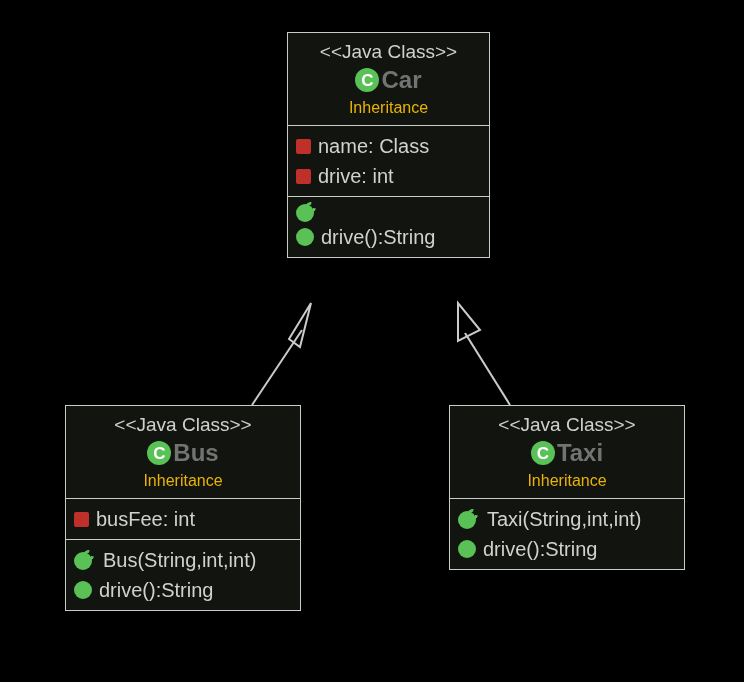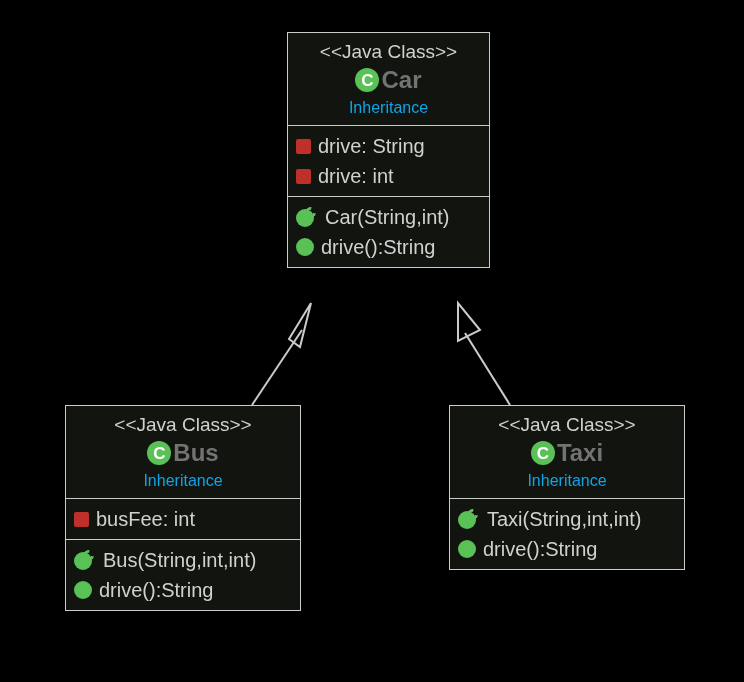--- a/index.html
+++ b/index.html
@@ -46,21 +46,21 @@
     line-height: 30px;
     margin-top: 1px;
   }
   .classname {
     color: #737373;
     font-size: 24px;
     font-weight: bold;
     white-space: nowrap;
   }
   .package {
-    color: #0ea5e9;
+    color: #eab308;
     font-size: 16px;
     line-height: 21px;
     margin-top: 2px;
     white-space: nowrap;
   }
 
   .uml-compartment {
     box-sizing: border-box;
     padding: 5px 6px 5px 8px;
   }
@@ -174,35 +174,34 @@
           <span class="glyph">C</span>
         </span>
         <span class="classname">Car</span>
       </div>
       <div class="package">Inheritance</div>
     </div>
 
     <div class="uml-compartment with-border">
       <div class="member-row">
         <span class="icon-private-field"></span>
-        <span class="member-label">drive: String</span>
+        <span class="member-label">name: Class</span>
       </div>
       <div class="member-row">
         <span class="icon-private-field"></span>
         <span class="member-label">drive: int</span>
       </div>
     </div>
 
     <div class="uml-compartment">
       <div class="member-row">
         <span class="icon-constructor">
           <span class="ctor-ball"></span>
           <span class="ctor-c"></span>
         </span>
-        <span class="member-label">Car(String,int)</span>
       </div>
       <div class="member-row">
         <span class="icon-public-method"></span>
         <span class="member-label">drive():String</span>
       </div>
     </div>
   </div>
 
   <div class="uml-class" style="left:65px; top:405px; width:236px;">
     <div class="uml-header">

